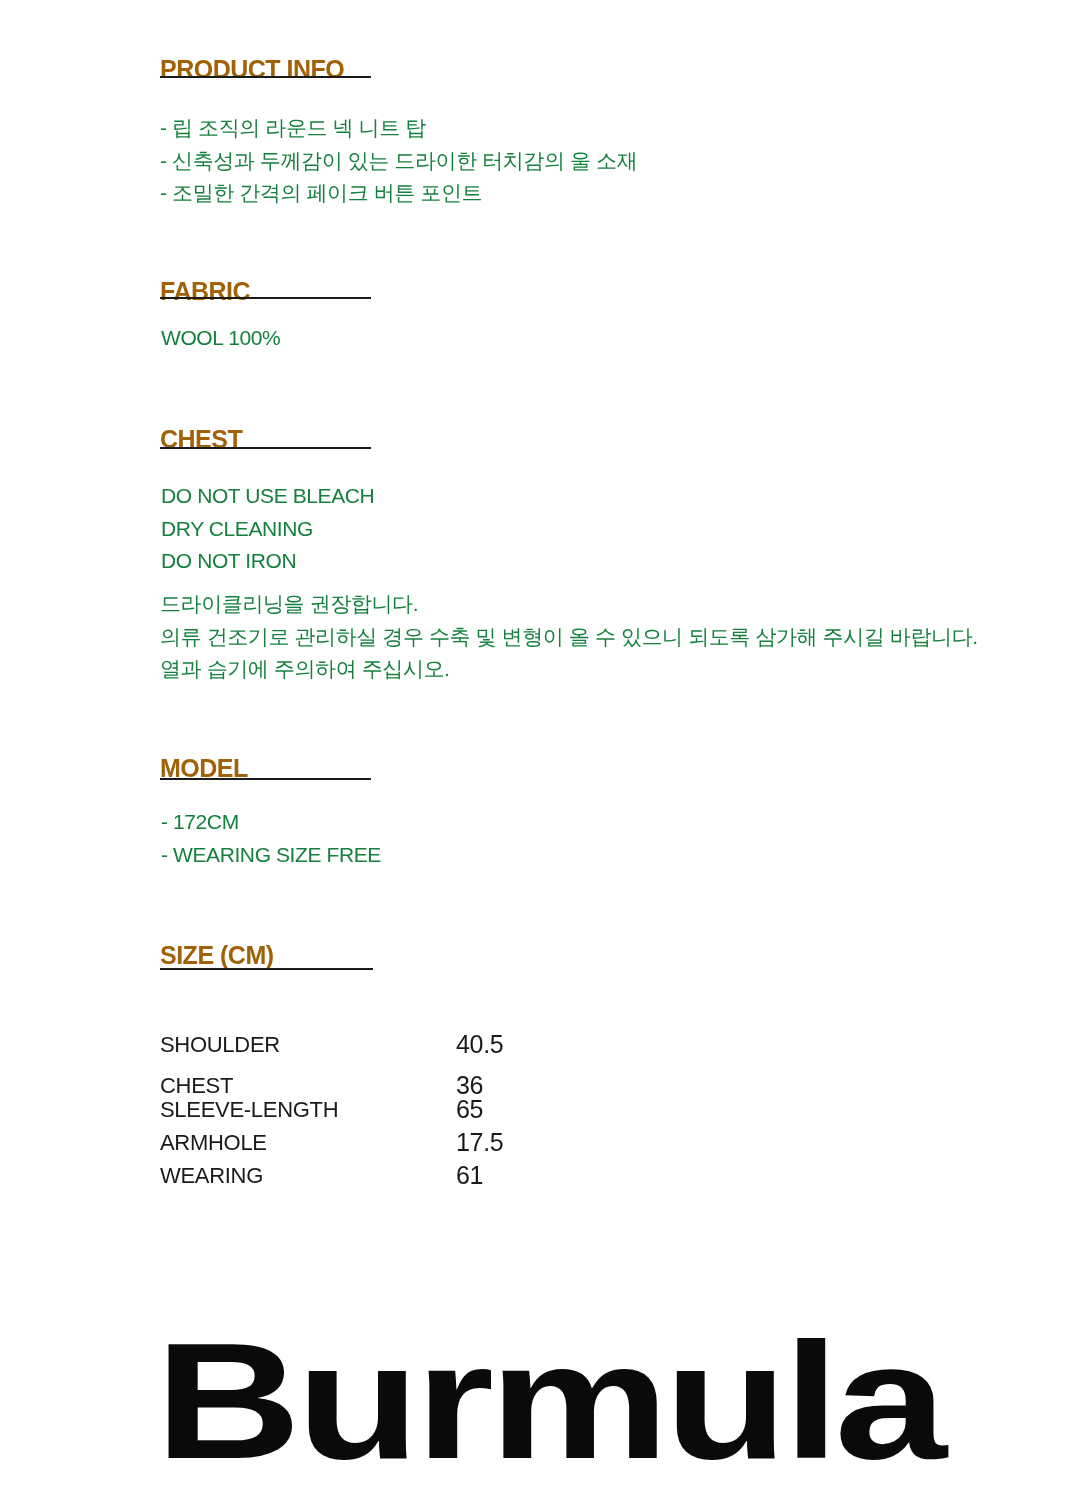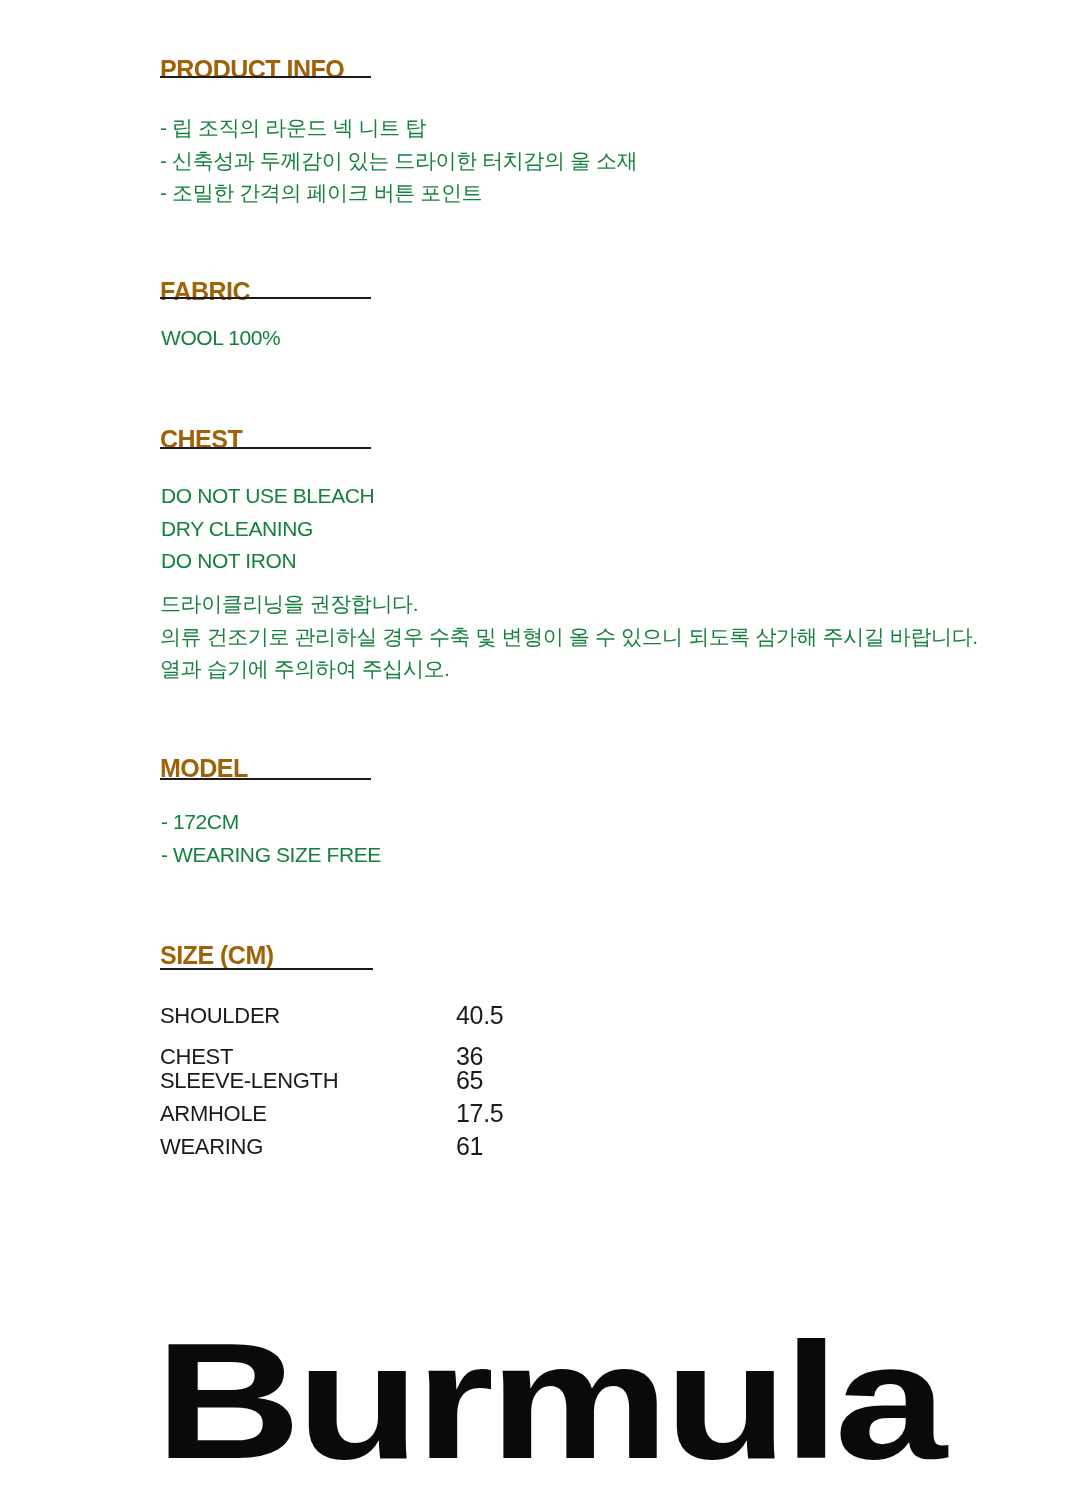--- a/index.html
+++ b/index.html
@@ -2,21 +2,21 @@
 <html><head>
 <meta charset="utf-8">
 <style>
   html, body { margin:0; padding:0; background:#ffffff; }
   body { width:1084px; height:1500px; position:relative; overflow:hidden;
          font-family:"Liberation Sans", "DejaVu Sans", sans-serif; color:#111; }
   .abs { position:absolute; }
   .heading { font-weight:bold; font-size:25px; letter-spacing:-0.5px; color:#a16207; white-space:nowrap;margin-top:27px; }
   .rule { height:2px; background:#1a1a1a; width:211px; }
   .line { font-size:21px; color:#15803d; white-space:nowrap; letter-spacing:-0.4px; line-height:32.7px; }
-  .size-row { position:absolute; left:0; width:400px; height:33px; font-size:22px; letter-spacing:-0.3px; color:#1a1a1a; }
+  .size-row { position:absolute; left:0; width:400px; height:33px; font-size:22px; letter-spacing:-0.3px; color:#1a1a1a;margin-top:29px; }
   .size-row .k { position:absolute; left:0; top:0; }
   .size-row .v { position:absolute; left:296px; top:-2px; font-size:25px; }
   .logo { font-family:"Liberation Sans", "DejaVu Sans", sans-serif; font-weight:bold; color:#0a0a0a;
           font-size:166px; letter-spacing:-4px; line-height:1; white-space:nowrap;
           transform-origin:left top; }
 </style>
 </head>
 <body>
 
 <section>

